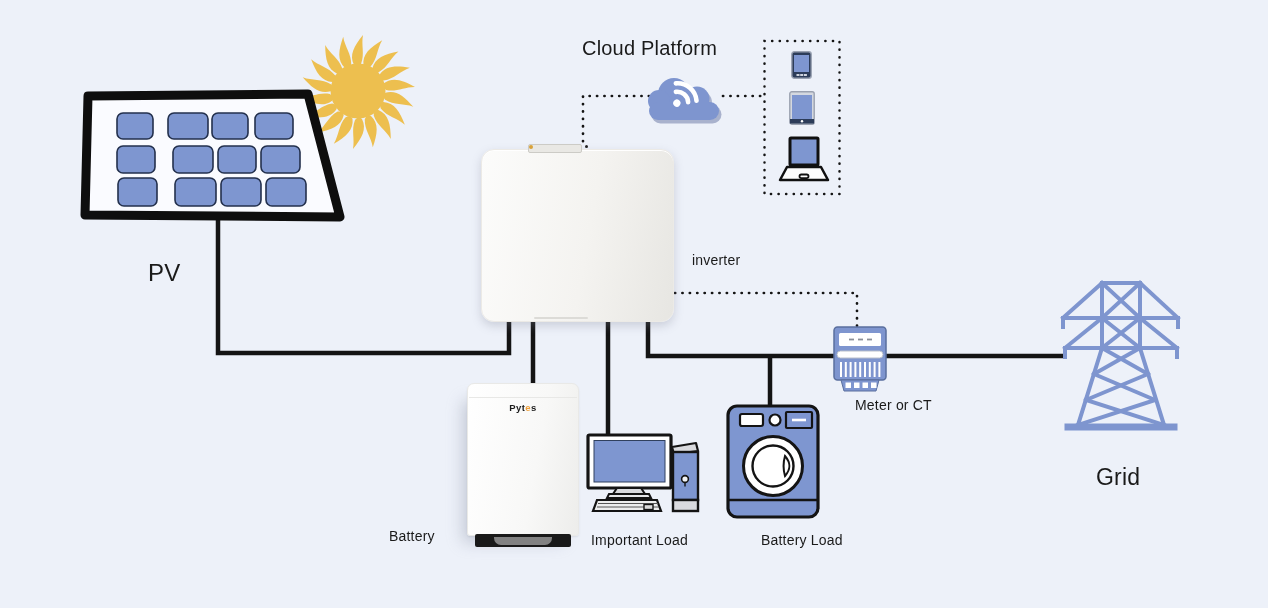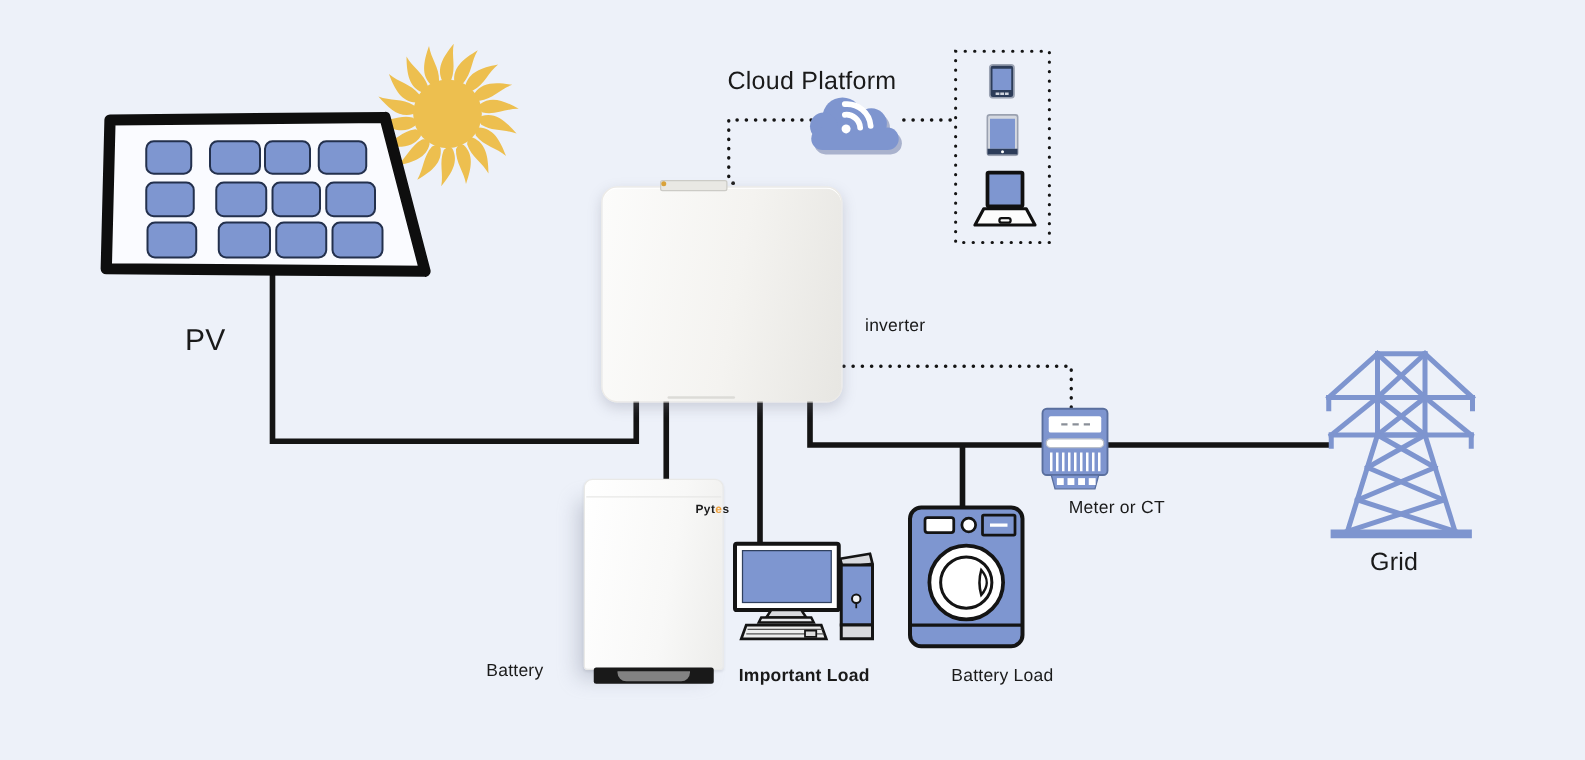--- a/index.html
+++ b/index.html
@@ -31,21 +31,21 @@
   #battery-unit{left:467px;top:383px;width:112px;height:164px;}
   #battery-body{
     left:0;top:0;width:110px;height:151px;border:1px solid #e9e9e7;
     border-radius:7px 7px 3px 3px;
     background:linear-gradient(100deg,#ffffff 0%,#f8f8f7 60%,#ededeb 100%);
     box-shadow:-10px 12px 16px -6px rgba(145,150,170,.45), 0 1px 2px rgba(0,0,0,.08);
   }
   #battery-seam{left:1px;top:13px;width:108px;height:1px;background:#e8e8e6;}
   #battery-logo{
     left:0;top:18px;width:110px;text-align:center;
-    font-size:9.5px;font-weight:bold;letter-spacing:.4px;color:#1c1c1c;margin-left:47px;
+    font-size:9.5px;font-weight:bold;letter-spacing:.4px;color:#1c1c1c;
   }
   #battery-logo .accent{color:#f0a13c;}
   #battery-base{left:8px;top:151px;width:96px;height:13px;background:#191919;border-radius:2px;}
   #battery-base-recess{left:19px;top:3px;width:58px;height:8px;background:#828282;border-radius:0 0 7px 7px;}
 </style>
 </head>
 <body>
 
 <div id="canvas">
 
@@ -254,22 +254,22 @@
       <line x1="44" y1="72" x2="90" y2="98"></line>
       <line x1="82" y1="72" x2="36" y2="98"></line>
       <line x1="36" y1="98" x2="97" y2="124"></line>
       <line x1="90" y1="98" x2="28" y2="124"></line>
       <line x1="28" y1="124" x2="106" y2="149"></line>
       <line x1="97" y1="124" x2="20" y2="149"></line>
       <line x1="10" y1="151" x2="116" y2="151" stroke-width="7"></line>
     </g>
   </svg>
 
-  <div class="lbl" style="left:582px;top:36px;font-size:20px;margin-top:17px;">Cloud Platform</div>
+  <div class="lbl" style="left:582px;top:36px;font-size:20px;">Cloud Platform</div>
   <div class="lbl" style="left:148px;top:259px;font-size:24px;">PV</div>
   <div class="lbl" style="left:692px;top:252px;">inverter</div>
   <div class="lbl" style="left:855px;top:397px;text-align:right;">Meter or CT</div>
-  <div class="lbl" style="left:1096px;top:438px;font-size:20px;">Grid</div>
+  <div class="lbl" style="left:1096px;top:464px;font-size:23px;">Grid</div>
   <div class="lbl" style="left:389px;top:528px;font-size:14px;">Battery</div>
-  <div class="lbl" style="left:591px;top:532px;font-weight:bold;">Important Load</div>
+  <div class="lbl" style="left:591px;top:532px;">Important Load</div>
   <div class="lbl" style="left:761px;top:532px;">Battery Load</div>
 
 </div>
 
 </body></html>

